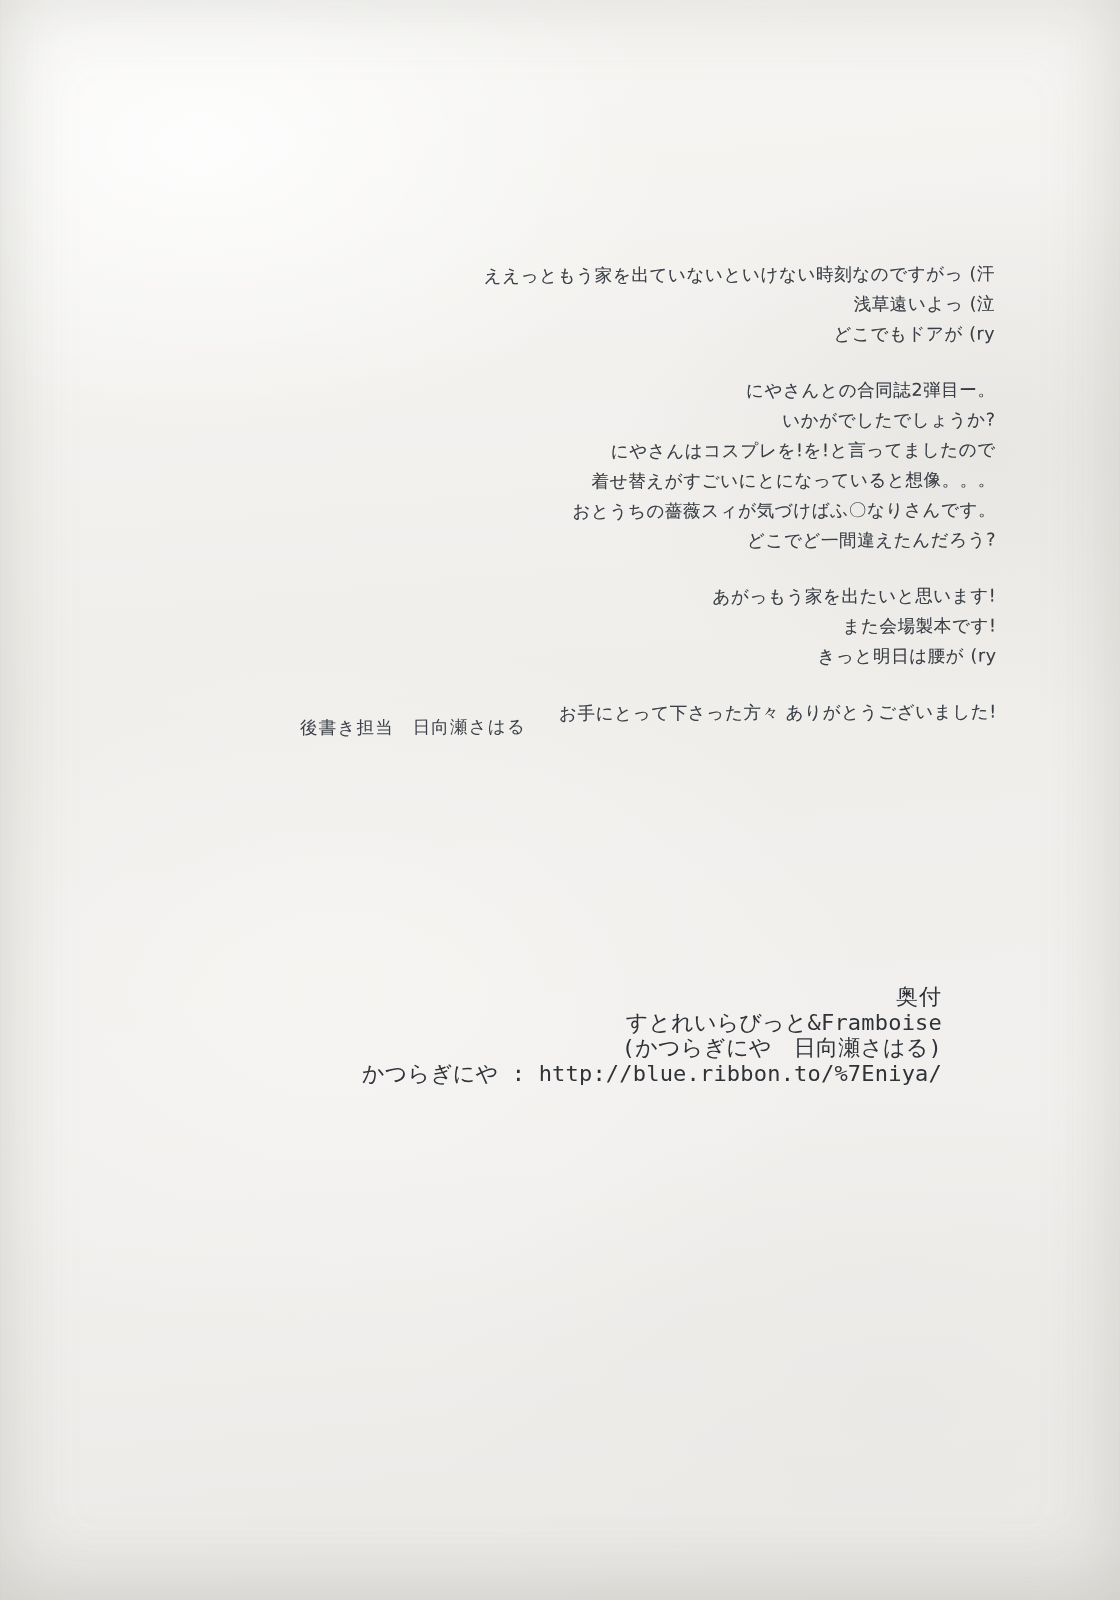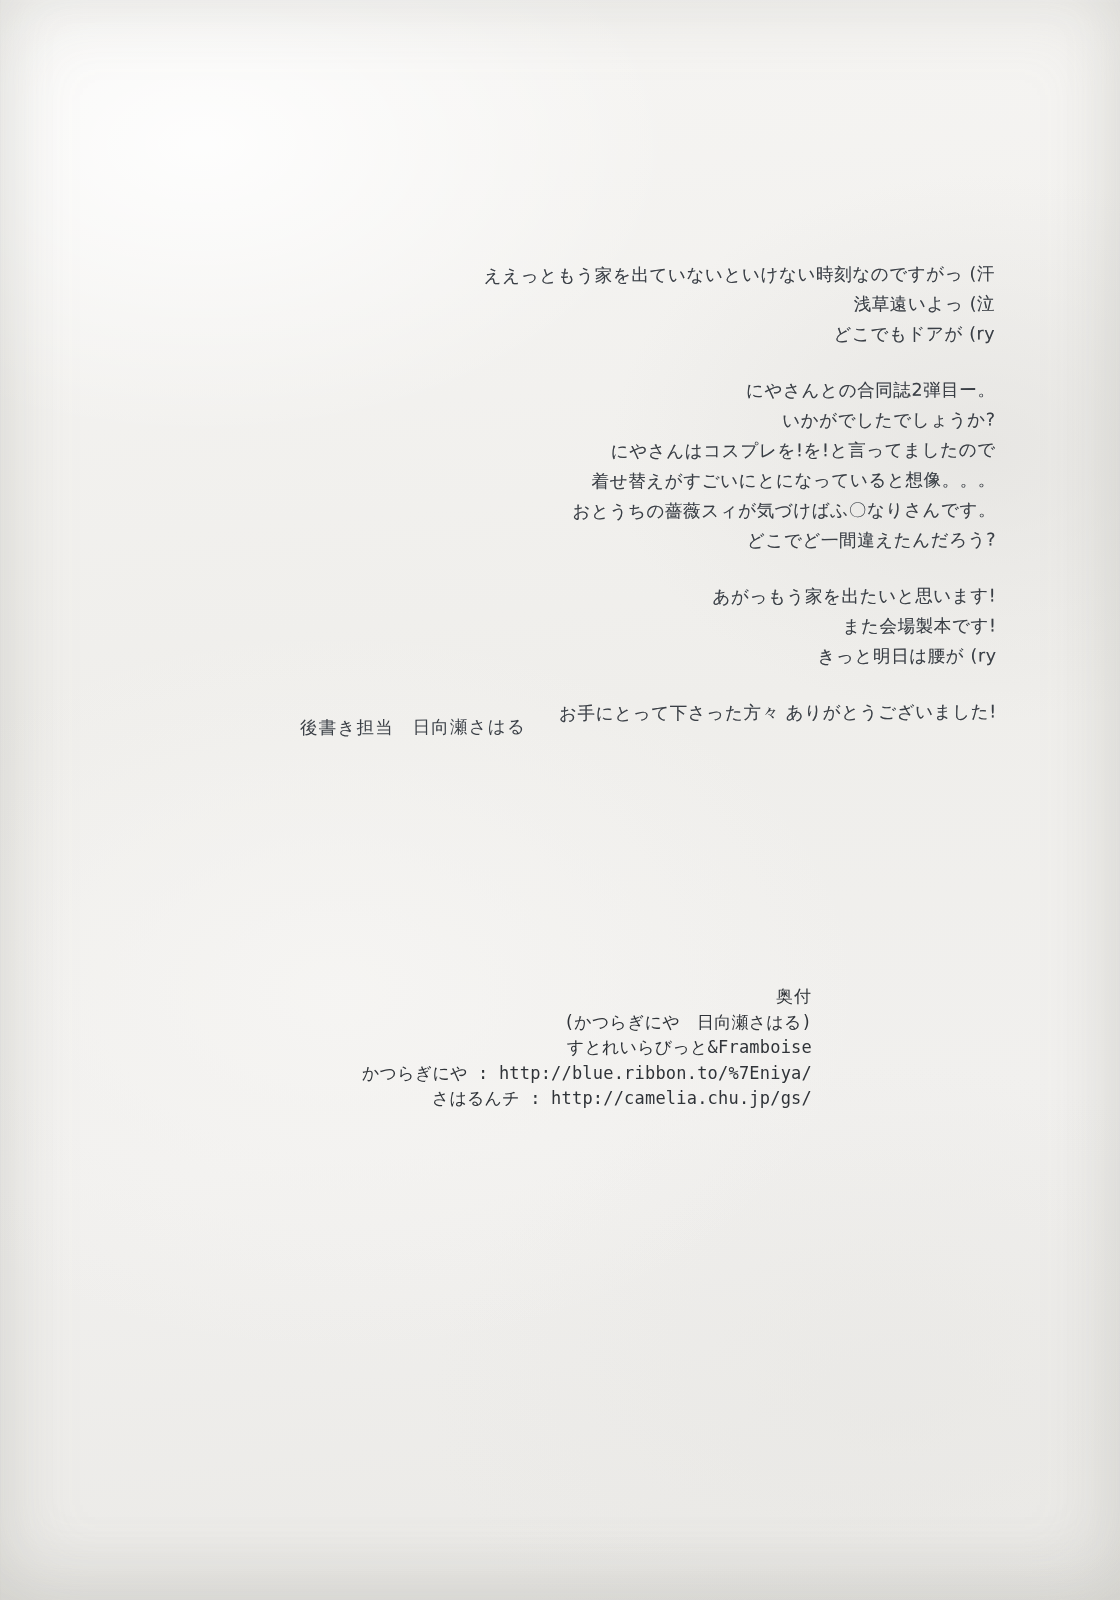--- a/index.html
+++ b/index.html
@@ -86,21 +86,21 @@
     transform: rotate(-0.3deg);
   }
 
   
   .colophon {
     position: absolute;
     left: 306px;
     top: 984px;
     color: #2f3338;
     font-family: "DejaVu Sans Mono", monospace;
-    font-size: 17px;
+    font-size: 22px;
     line-height: 25.5px;
     letter-spacing: 0.2px;
   }
   .colophon .cl {
     display: block;
     white-space: pre;
   }
   .colophon .cl.url-line {
     padding-left: 56px;
   }
@@ -143,19 +143,18 @@
     <div class="para">
       <span class="ln">お手にとって下さった方々 ありがとうございました!</span>
     </div>
 
   </div>
 
   <div class="signature">後書き担当　日向瀬さはる</div>
 
   <div class="colophon">
     <span class="cl title">奥付</span>
+    <span class="cl">すとれいらびっと&amp;Framboise</span>
     <span class="cl">(かつらぎにや　日向瀬さはる)</span>
-    <span class="cl">すとれいらびっと&amp;Framboise</span>
     <span class="cl url-line">かつらぎにや : http://blue.ribbon.to/%7Eniya/</span>
-    <span class="cl url-line">さはるんチ : http://camelia.chu.jp/gs/</span>
   </div>
 
 </div>
 
 </body></html>

